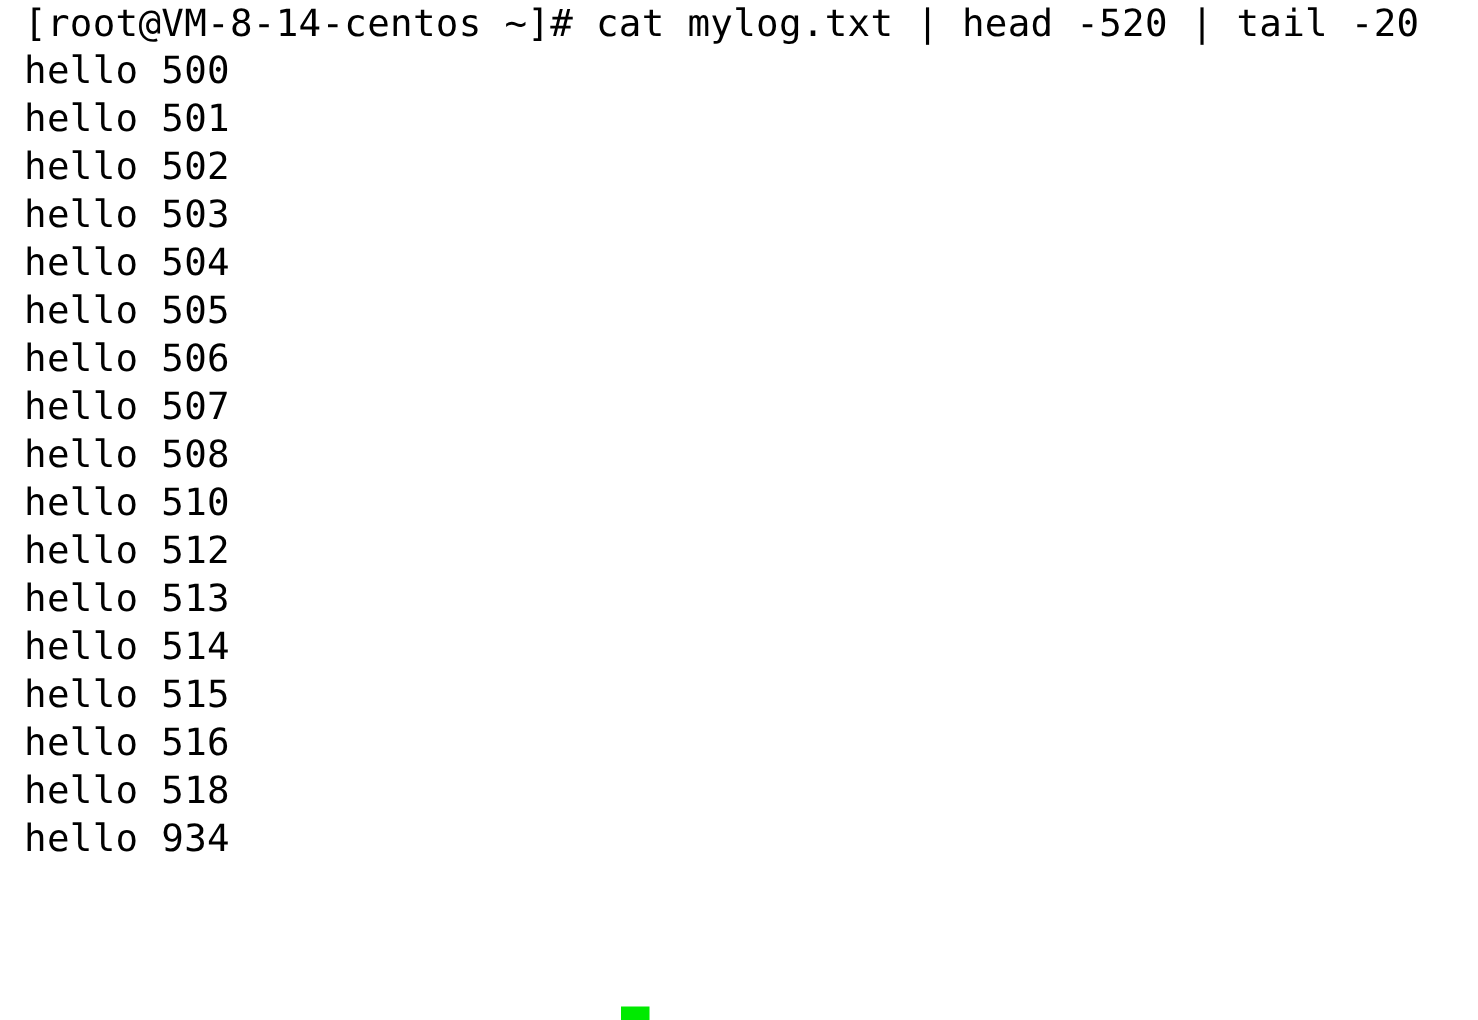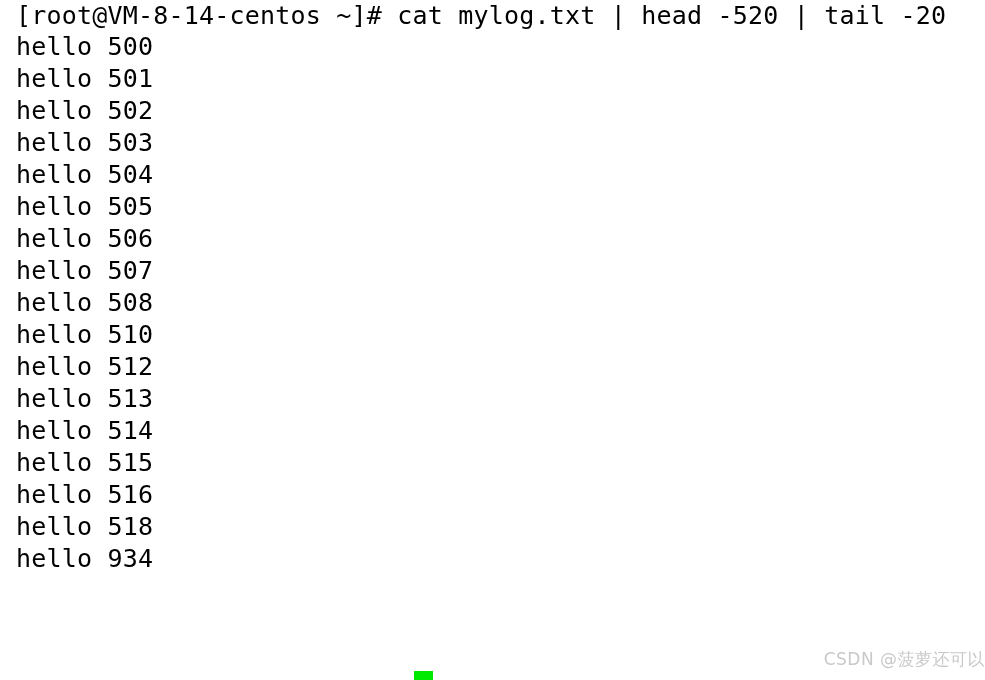--- a/index.html
+++ b/index.html
@@ -83,15 +83,14 @@
       <div class="term-line">hello 513</div>
       <div class="term-line">hello 514</div>
       <div class="term-line">hello 515</div>
       <div class="term-line">hello 516</div>
       <div class="term-line">hello 518</div>
       <div class="term-line">hello 934</div>
     </div>
 
   <div id="cursor"></div>
 
-  <div id="watermark">CSDN @菠萝还可以</div>
 
 </div>
 
 </body></html>

